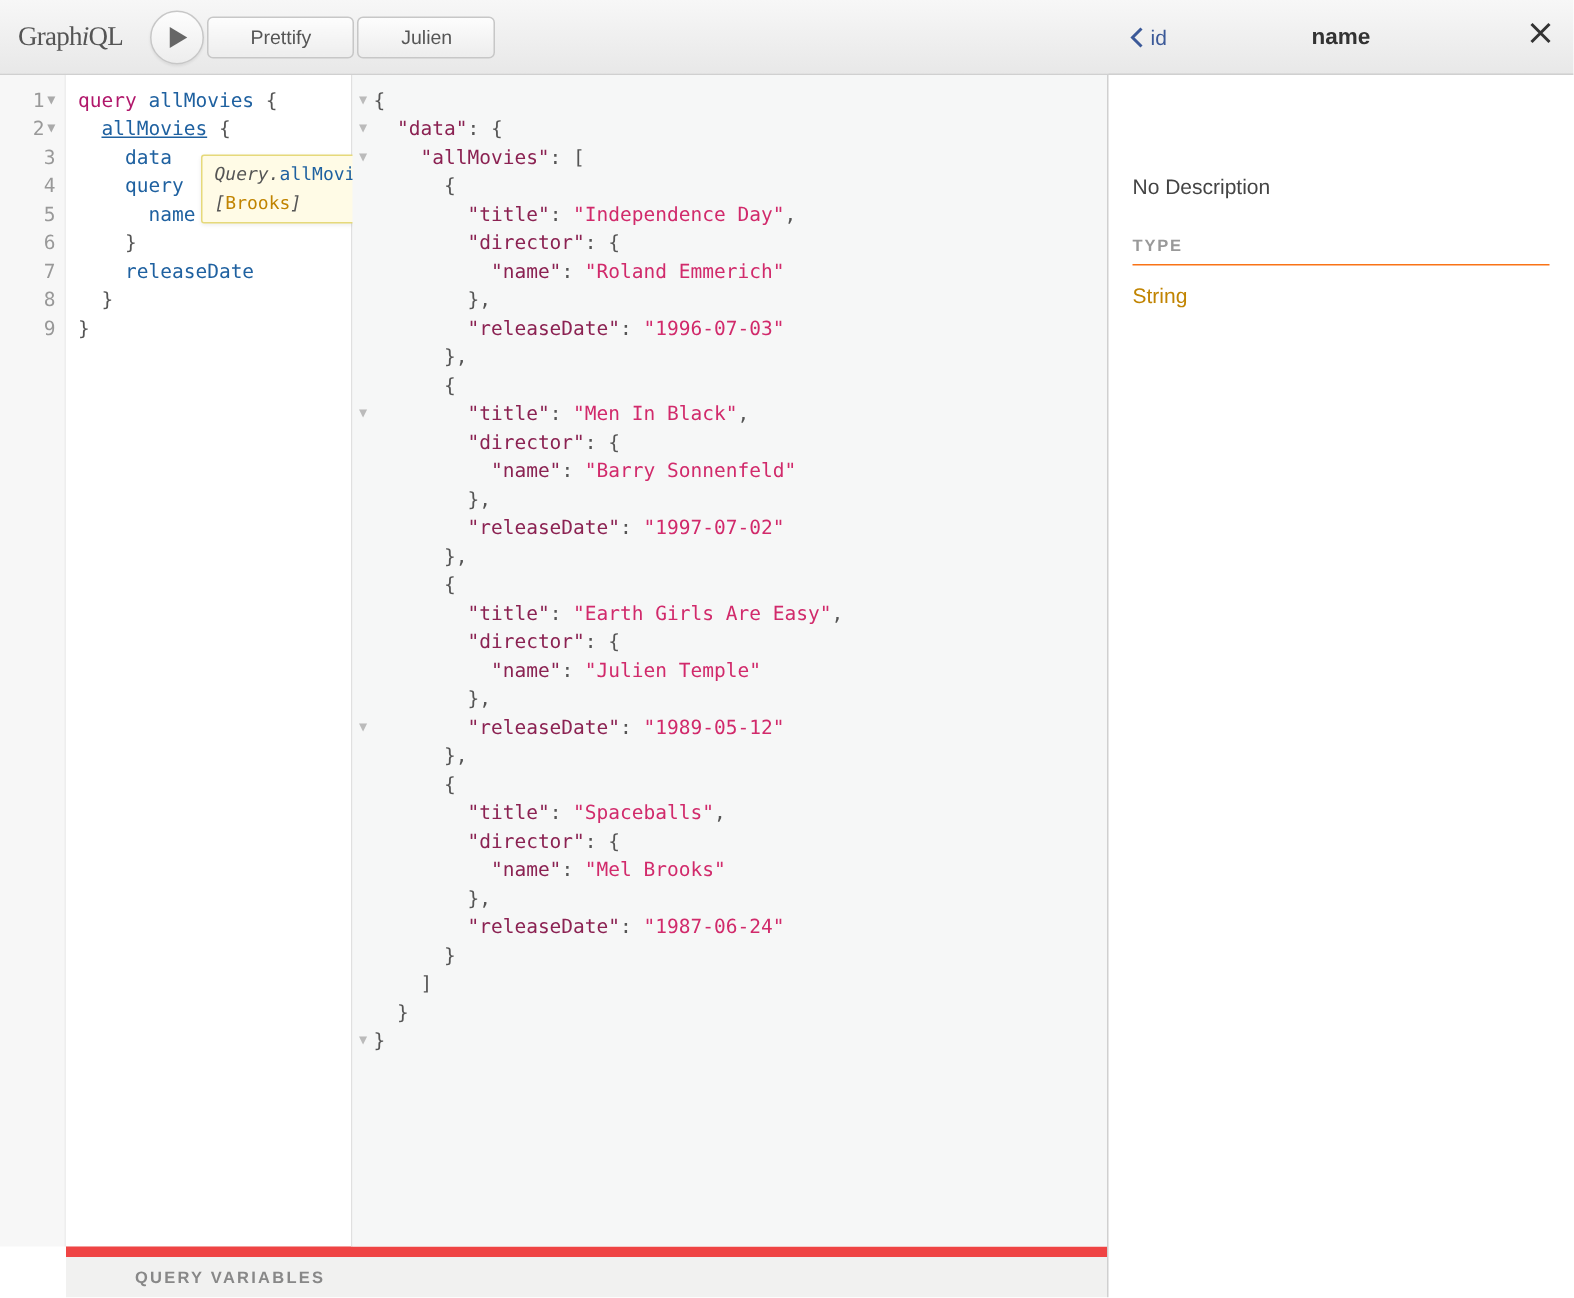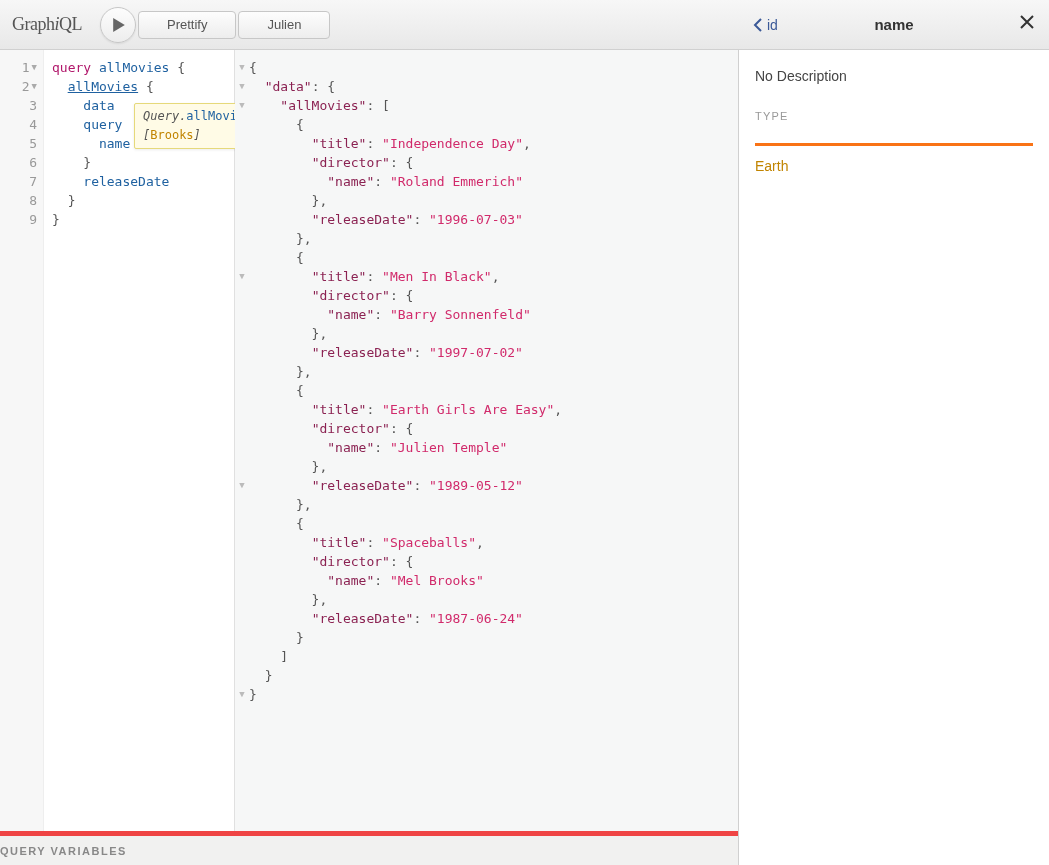--- a/index.html
+++ b/index.html
@@ -110,29 +110,31 @@
 }
 .result-gutter div { height:19px; display:flex;align-items:center;justify-content:center;}
 .result-code {
   white-space:pre;
   color:#555;
 }
 .jk { color:#8b2252; } 
 .js { color:#d12a6b; }
 .vars-bar {
   height: 34px;
-  border-top:5px solid #ef4444;
+  border-top:7px solid #ef4444;
   background:#f1f1f0;
   color:#888;
   font-size:11px;
   letter-spacing:1.5px;
   font-weight:600;
   display:flex;
   align-items:center;
-  cursor:pointer;
+  padding-left:46px;
+  cursor:pointer;
+  margin-left:44px;
 }
 .tooltip {
   position:absolute;
   top:53px; left:134px;
   background:#fffbe6;
   border:1px solid #e6d97a;
   padding:3px 8px;
   font-family: ui-monospace,SFMono-Regular,Menlo,Consolas,monospace;
   font-size:12px;
   border-radius:2px;
@@ -176,29 +178,30 @@
 .docs-close {
   margin-left:auto;
   cursor:pointer;
   font-size:18px;
 }
 .docs-close svg{width:16px;height:16px;stroke:#333;stroke-width:2;fill:none;}
 .docs-body {
   padding:18px 16px;
   font-size:14px;
   color:#444;
+  margin-top:48px;
 }
 .docs-section-label {
   font-size:11px;
   letter-spacing:1.2px;
   color:#999;
-  font-weight:400;
+  font-weight:700;
   margin-top:26px;
-  padding-bottom:21px;
-  border-bottom:3px solid #f97316;
+  padding-bottom:6px;
+  border-bottom:1px solid #f97316;
 }
 .docs-type {
   color:#c18401;
   margin-top:12px;
   cursor:pointer;
 }
 </style>
 </head>
 <body>
 
@@ -330,16 +333,16 @@
       <div class="docs-title">name</div>
       <div class="docs-close">
         <svg viewBox="0 0 16 16">
             <path d="M2 2 L14 14 M14 2 L2 14"></path>
           </svg>
       </div>
     </div>
     <div class="docs-body">
       <div>No Description</div>
       <div class="docs-section-label">TYPE</div>
-      <div class="docs-type">Earth</div>
+      <div class="docs-type">String</div>
     </div>
   </div>
 </div>
 
 </body></html>

